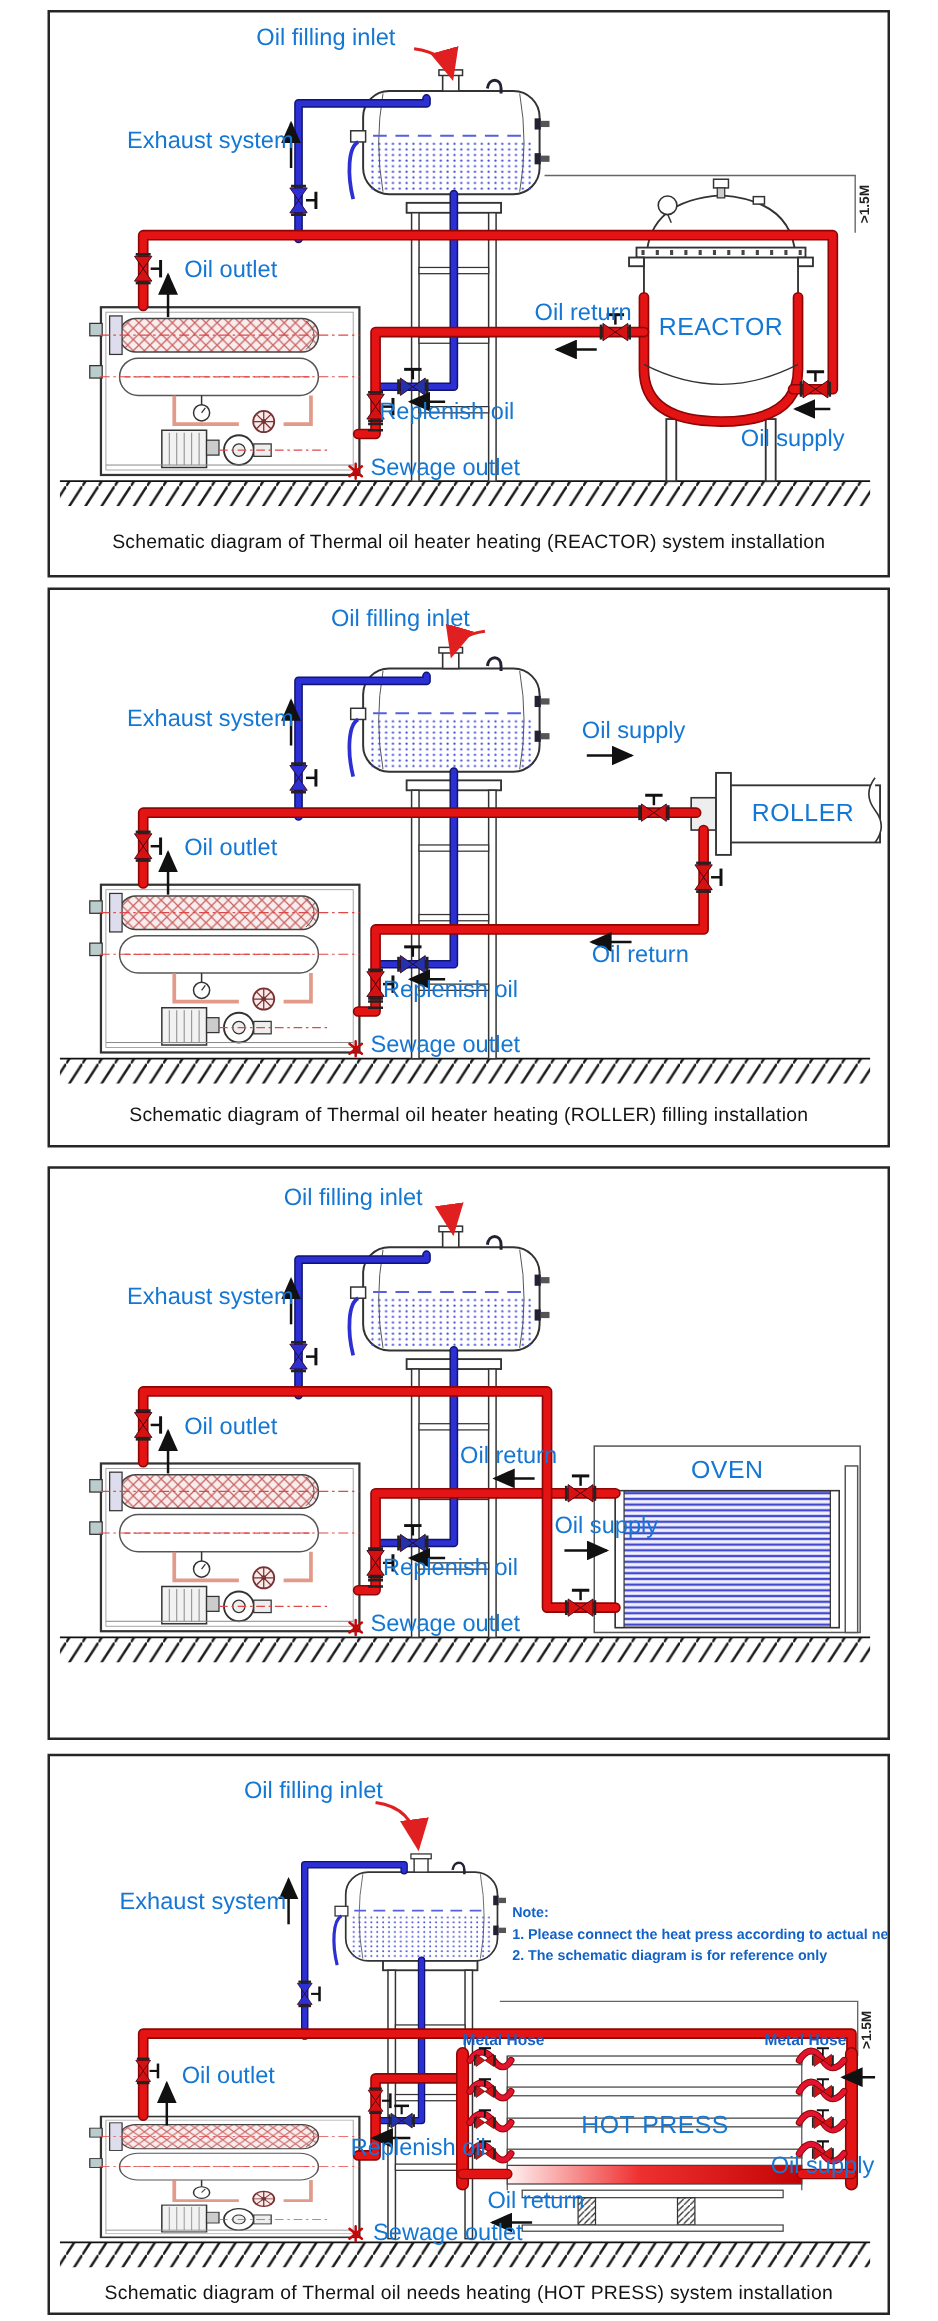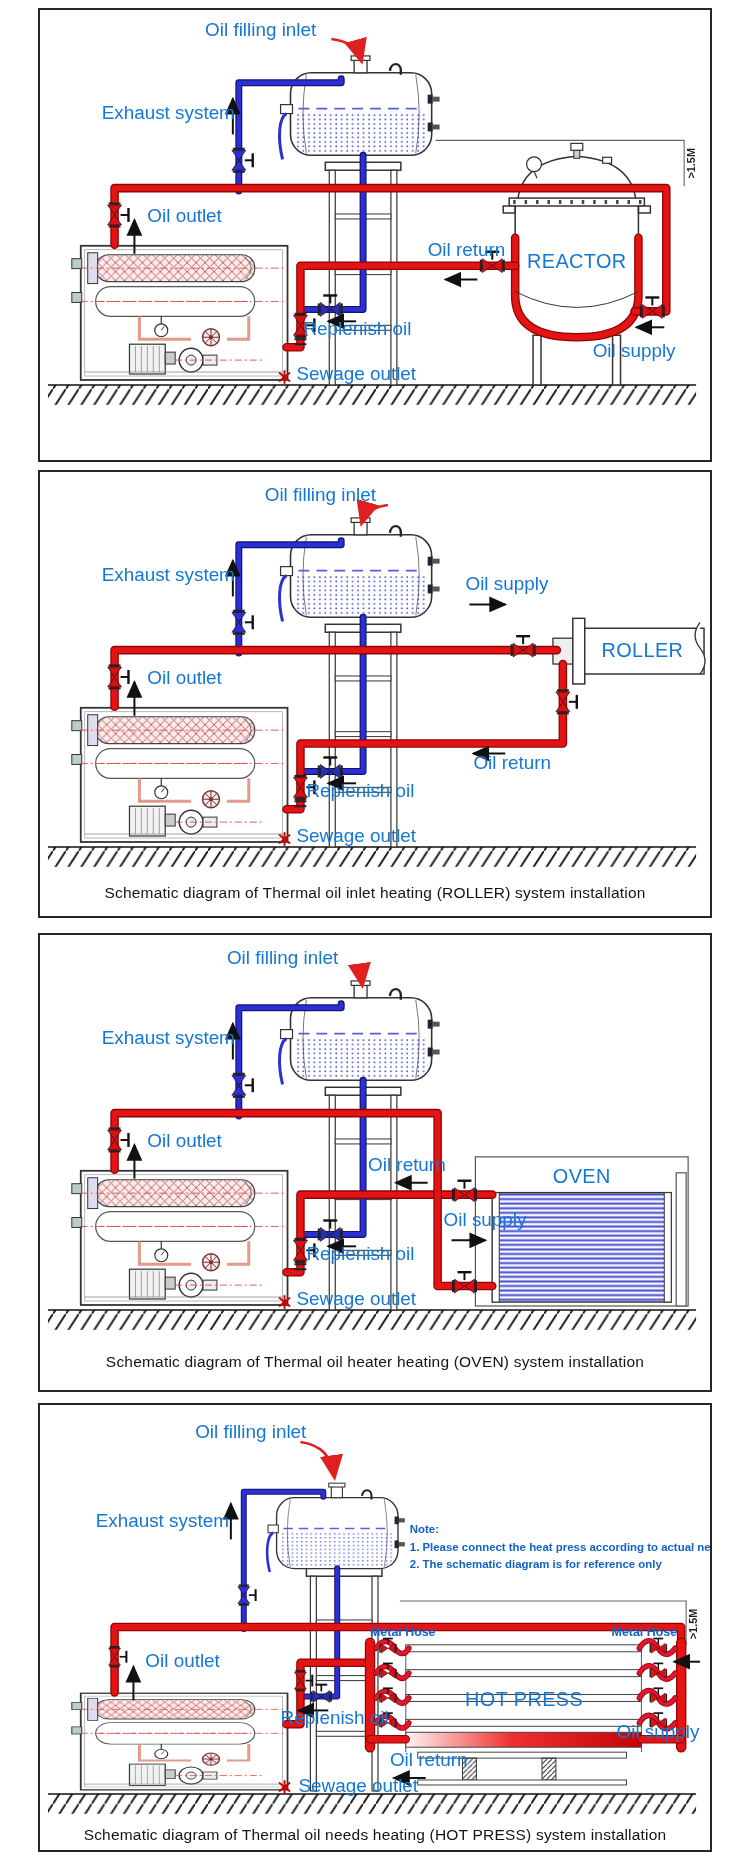--- a/index.html
+++ b/index.html
@@ -194,20 +194,21 @@
   <line class="arr" x1="628" y1="318" x2="600" y2="318"></line>
 
   <text class="lbl" x="222" y="25" text-anchor="middle">Oil filling inlet</text>
   <text class="lbl" x="62" y="108">Exhaust system</text>
   <text class="lbl" x="108" y="212">Oil outlet</text>
   <text class="lbl" x="390" y="246">Oil return</text>
   <text class="lbl" x="265" y="326">Replenish oil</text>
   <text class="lbl" x="258" y="371">Sewage outlet</text>
   <text class="lbl" x="556" y="348">Oil supply</text>
 </svg>
+<div class="cap" style="height:52px">Schematic diagram of Thermal oil heater heating (REACTOR) system installation</div>
 </div>
 
 <div class="panel" style="top:470px;height:444px">
 <svg viewBox="0 0 674 398" width="670" height="398">
   <rect x="8" y="376" width="652" height="20" fill="url(#groundPat)"></rect>
   <line x1="8" y1="376" x2="660" y2="376" stroke="#111" stroke-width="1.5"></line>
   <use href="#stand" x="287" y="152"></use>
   <use href="#tank" x="252" y="62"></use>
   <use href="#heater" x="40" y="235"></use>
 
@@ -257,21 +258,21 @@
   <line class="arr" x1="318" y1="312" x2="290" y2="312"></line>
 
   <text class="lbl" x="282" y="28" text-anchor="middle">Oil filling inlet</text>
   <text class="lbl" x="62" y="108">Exhaust system</text>
   <text class="lbl" x="428" y="118">Oil supply</text>
   <text class="lbl" x="108" y="212">Oil outlet</text>
   <text class="lbl" x="436" y="298">Oil return</text>
   <text class="lbl" x="268" y="326">Replenish oil</text>
   <text class="lbl" x="258" y="371">Sewage outlet</text>
 </svg>
-<div class="cap" style="height:46px">Schematic diagram of Thermal oil inlet heating (ROLLER) system installation</div>
+<div class="cap" style="height:46px">Schematic diagram of Thermal oil heater heating (ROLLER) filling installation</div>
 </div>
 
 <div class="panel" style="top:933px;height:455px">
 <svg viewBox="0 0 674 398" width="670" height="398">
   <rect x="8" y="376" width="652" height="20" fill="url(#groundPat)"></rect>
   <line x1="8" y1="376" x2="660" y2="376" stroke="#111" stroke-width="1.5"></line>
   <use href="#stand" x="287" y="152"></use>
   <use href="#tank" x="252" y="62"></use>
   <use href="#heater" x="40" y="235"></use>
 
@@ -322,21 +323,20 @@
   <line class="arr" x1="318" y1="312" x2="290" y2="312"></line>
 
   <text class="lbl" x="244" y="28" text-anchor="middle">Oil filling inlet</text>
   <text class="lbl" x="62" y="108">Exhaust system</text>
   <text class="lbl" x="108" y="212">Oil outlet</text>
   <text class="lbl" x="330" y="236">Oil return</text>
   <text class="lbl" x="406" y="292">Oil supply</text>
   <text class="lbl" x="268" y="326">Replenish oil</text>
   <text class="lbl" x="258" y="371">Sewage outlet</text>
 </svg>
-<div class="cap" style="height:57px">Schematic diagram of Thermal oil heater heating (OVEN) system installation</div>
 </div>
 
 <div class="panel" style="top:1403px;height:445px">
 <svg viewBox="0 0 674 415" width="670" height="415">
   <rect x="8" y="390" width="652" height="20" fill="url(#groundPat)"></rect>
   <line x1="8" y1="390" x2="660" y2="390" stroke="#111" stroke-width="1.5"></line>
   <use href="#stand" x="268" y="163"></use>
   <use href="#tank" transform="translate(238,92) scale(0.86)"></use>
   <use href="#heater" transform="translate(40,288) scale(1,0.72)"></use>
 

